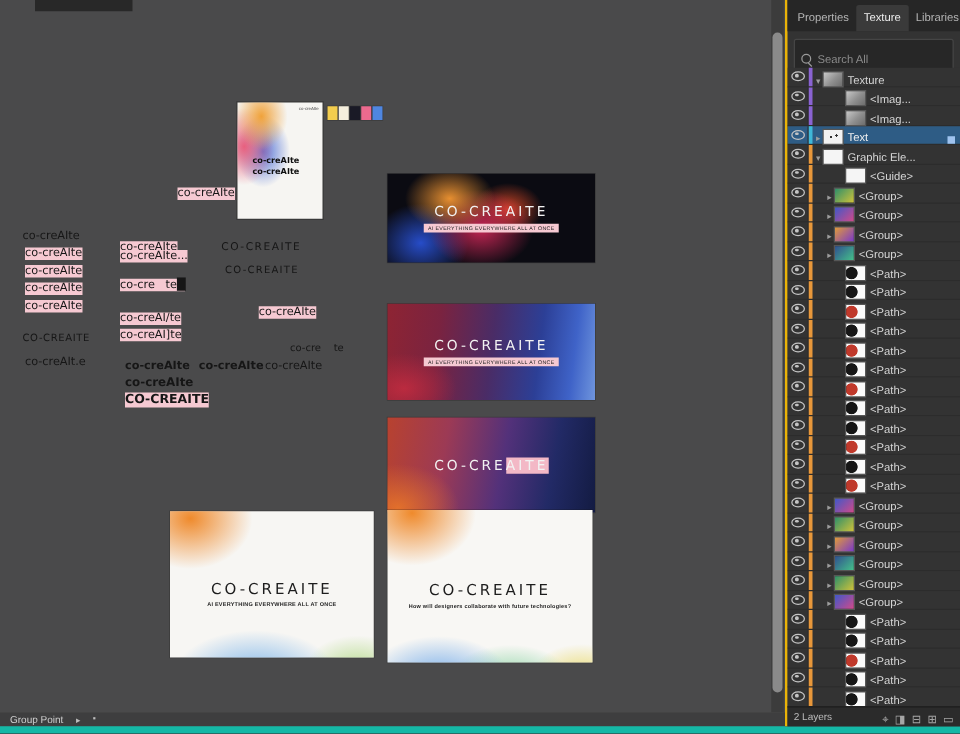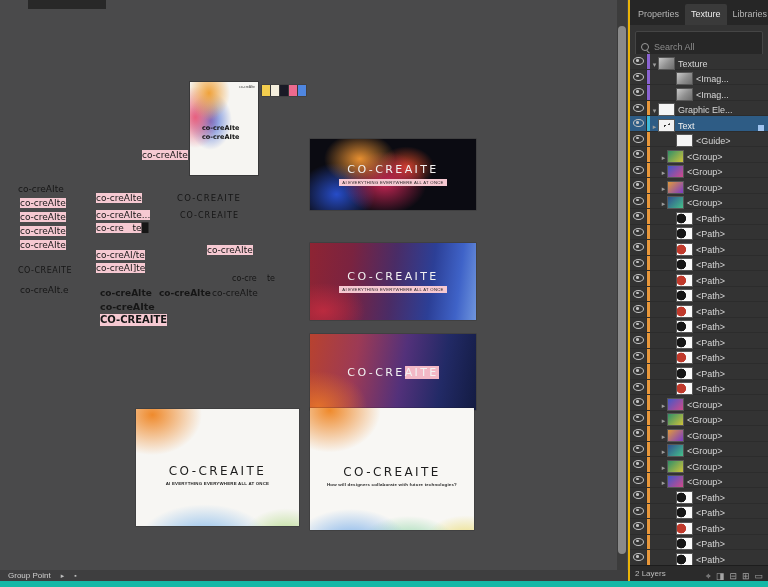--- a/index.html
+++ b/index.html
@@ -118,21 +118,21 @@
     <div id="scatter">
         <div class="scrap hl" style="left: 142px; top: 150px; font-size: 9px;">co-creAIte</div>
         <div class="scrap" style="left: 18px; top: 184px; font-size: 9px;">co-creAIte</div>
         <div class="scrap hl" style="left: 20px; top: 198px; font-size: 9px;">co-creAIte</div>
         <div class="scrap hl" style="left: 20px; top: 212px; font-size: 9px;">co-creAIte</div>
         <div class="scrap hl" style="left: 20px; top: 226px; font-size: 9px;">co-creAIte</div>
         <div class="scrap hl" style="left: 20px; top: 240px; font-size: 9px;">co-creAIte</div>
         <div class="scrap" style="left: 20px; top: 253px; font-size: 9px; margin-top: 32px;">co-creAIt.e</div>
         <div class="scrap" style="left: 18px; top: 266px; font-size: 8px; letter-spacing: 0.5px;">CO-CREAITE</div>
         <div class="scrap hl" style="left: 96px; top: 193px; font-size: 9px;">co-creAIte</div>
-        <div class="scrap hl" style="left: 96px; top: 210px; font-size: 9px;">co-creAIte...</div>
+        <div class="scrap hl" style="left: 96px; top: 200px; font-size: 9px;">co-creAIte...</div>
         <div class="scrap hl" style="left: 96px; top: 223px; font-size: 9px;">co-cre   te█</div>
         <div class="scrap hl" style="left: 96px; top: 250px; font-size: 9px;">co-creAI/te</div>
         <div class="scrap hl" style="left: 96px; top: 263px; font-size: 9px;">co-creAI]te</div>
         <div class="scrap" style="left: 177px; top: 194px; font-size: 8.5px; letter-spacing: 1.2px;">CO-CREAITE</div>
         <div class="scrap" style="left: 180px; top: 211px; font-size: 8px; letter-spacing: 1px;">CO-CREAITE</div>
         <div class="scrap hl" style="left: 207px; top: 245px; font-size: 9px;">co-creAIte</div>
         <div class="scrap" style="left: 232px; top: 274px; font-size: 8px; text-align: right;">co-cre    te</div>
         <div class="scrap bold" style="left: 100px; top: 288px; font-size: 9px;">co-creAIte</div>
         <div class="scrap bold" style="left: 159px; top: 288px; font-size: 9px;">co-creAIte</div>
         <div class="scrap" style="left: 212px; top: 288px; font-size: 9px;">co-creAIte</div>
@@ -227,40 +227,40 @@
         <div class="lrow">
           <div class="eye-cell">
             <span class="eye"></span>
           </div>
           <div class="color-bar" style="background: rgb(138, 99, 210);"></div>
           <div class="indent" style="width: 18px;"></div>
           <span class="chev"></span>
           <div class="thumb t-image"></div>
           <span class="lname">&lt;Imag...</span>
         </div>
+        <div class="lrow selected">
+          <div class="eye-cell">
+            <span class="eye"></span>
+          </div>
+          <div class="color-bar" style="background: rgb(63, 184, 216);"></div>
+          <div class="indent" style="width: 0px;"></div>
+          <span class="chev">▸</span>
+          <div class="thumb t-text"></div>
+          <span class="lname">Text</span>
+          <span class="sel-chip"></span>
+        </div>
         <div class="lrow">
           <div class="eye-cell">
             <span class="eye"></span>
           </div>
           <div class="color-bar" style="background: rgb(232, 151, 58);"></div>
           <div class="indent" style="width: 0px;"></div>
           <span class="chev">▾</span>
           <div class="thumb t-white"></div>
           <span class="lname">Graphic Ele...</span>
-        </div>
-        <div class="lrow selected">
-          <div class="eye-cell">
-            <span class="eye"></span>
-          </div>
-          <div class="color-bar" style="background: rgb(63, 184, 216);"></div>
-          <div class="indent" style="width: 0px;"></div>
-          <span class="chev">▸</span>
-          <div class="thumb t-text"></div>
-          <span class="lname">Text</span>
-          <span class="sel-chip"></span>
         </div>
         <div class="lrow">
           <div class="eye-cell">
             <span class="eye"></span>
           </div>
           <div class="color-bar" style="background: rgb(232, 151, 58);"></div>
           <div class="indent" style="width: 18px;"></div>
           <span class="chev"></span>
           <div class="thumb t-white"></div>
           <span class="lname">&lt;Guide&gt;</span>

